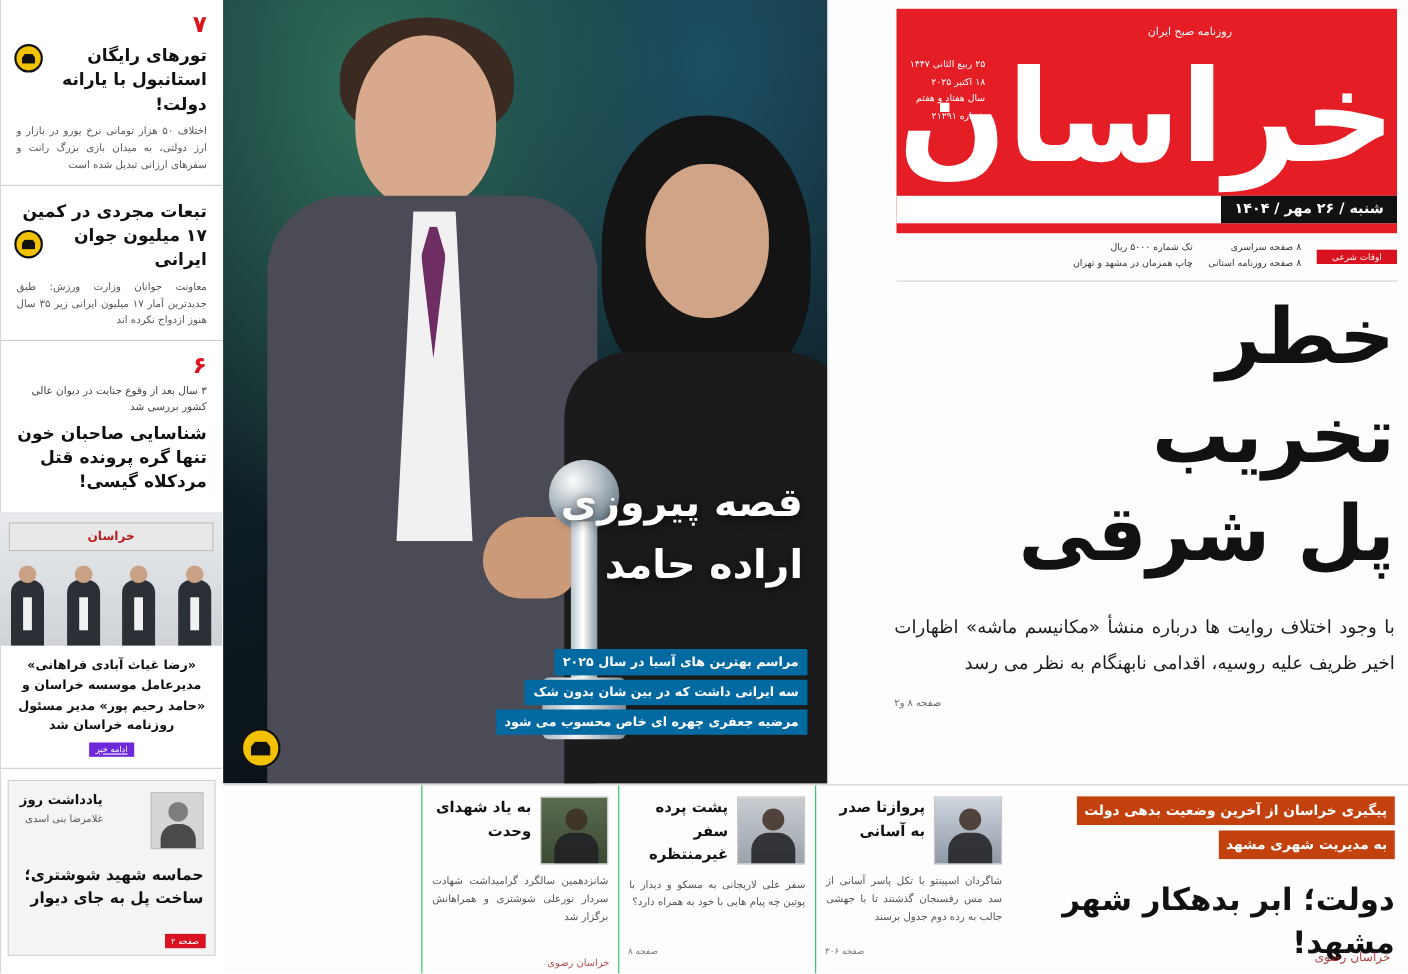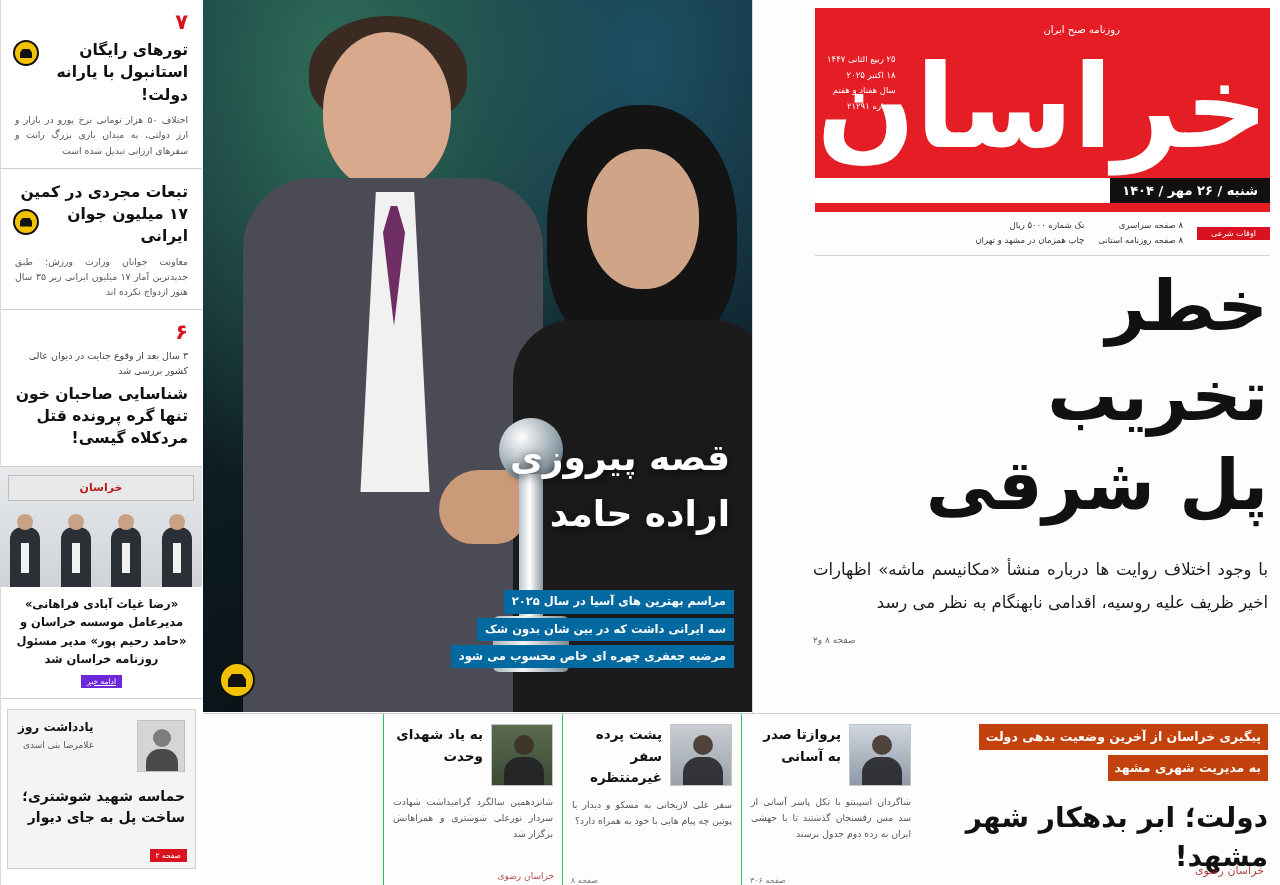--- a/index.html
+++ b/index.html
@@ -455,21 +455,21 @@
     width: 40px; height: 28px; border-radius: 16px 16px 0 0; background: rgba(30,30,35,.85);
   }
   .bcard-title {
     font-size: 13.5px; font-weight: bold; color: #111; line-height: 1.6;
   }
   .bcard-body {
     margin-top: 8px;
     font-size: 9.3px; color: #555; line-height: 1.7; text-align: justify;
   }
   .bcard-page {
-    position: absolute; bottom: 0; left: 8px;
+    position: absolute; bottom: 16px; left: 8px;
     font-size: 8px; color: #777; text-align: right;
   }
   .bcard-stamp {
     position: absolute; bottom: 4px; right: 8px;
     font-size: 9px; color: #9d1b1b; opacity: .8;
   }
 
   .promo-right {
     width: 360px;
     padding: 10px 12px;
@@ -634,21 +634,21 @@
       <div class="hl">به مدیریت شهری مشهد</div>
       <div class="big">دولت؛ ابر بدهکار شهر مشهد!</div>
       <div class="stamp">خراسان رضوی</div>
     </div>
 
     <div class="bcard">
       <div class="bcard-top">
         <div class="bthumb g3"></div>
         <div class="bcard-title">پروازتا صدر به آسانی</div>
       </div>
-      <div class="bcard-body">شاگردان اسپینتو با تکل پاسر آسانی از سد مس رفسنجان گذشتند تا با جهشی ایران به رده دوم جدول برسند</div>
+      <div class="bcard-body">شاگردان اسپینتو با تکل پاسر آسانی از سد مس رفسنجان گذشتند تا با جهشی جالب به رده دوم جدول برسند</div>
       <div class="bcard-page">صفحه ۳۰۶</div>
     </div>
 
     <div class="bcard">
       <div class="bcard-top">
         <div class="bthumb g2"></div>
         <div class="bcard-title">پشت پرده سفر غیرمنتظره</div>
       </div>
       <div class="bcard-body">سفر علی لاریجانی به مسکو و دیدار با پوتین چه پیام هایی با خود به همراه دارد؟</div>
       <div class="bcard-page">صفحه ۸</div>

